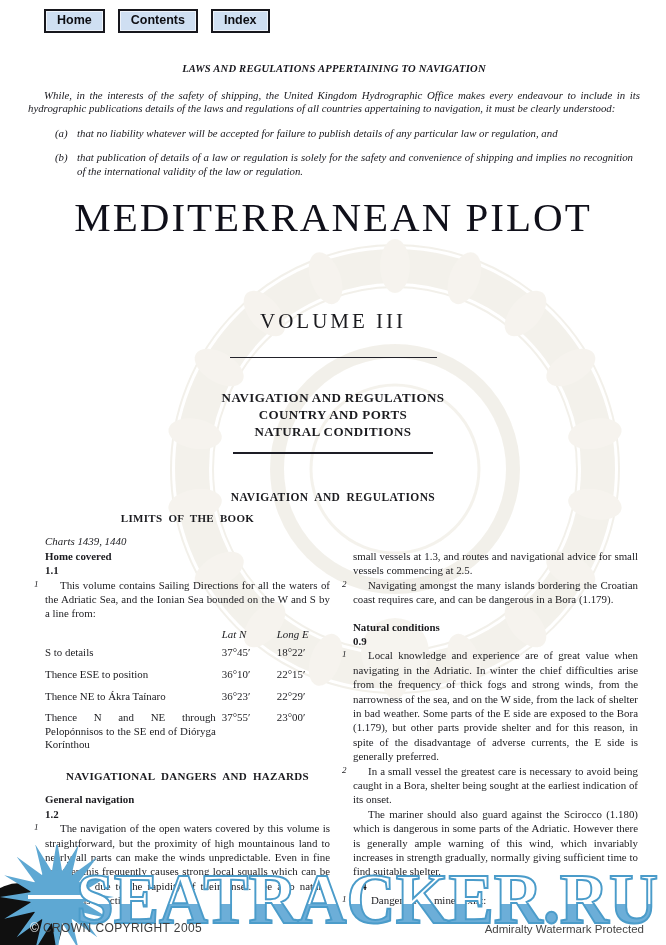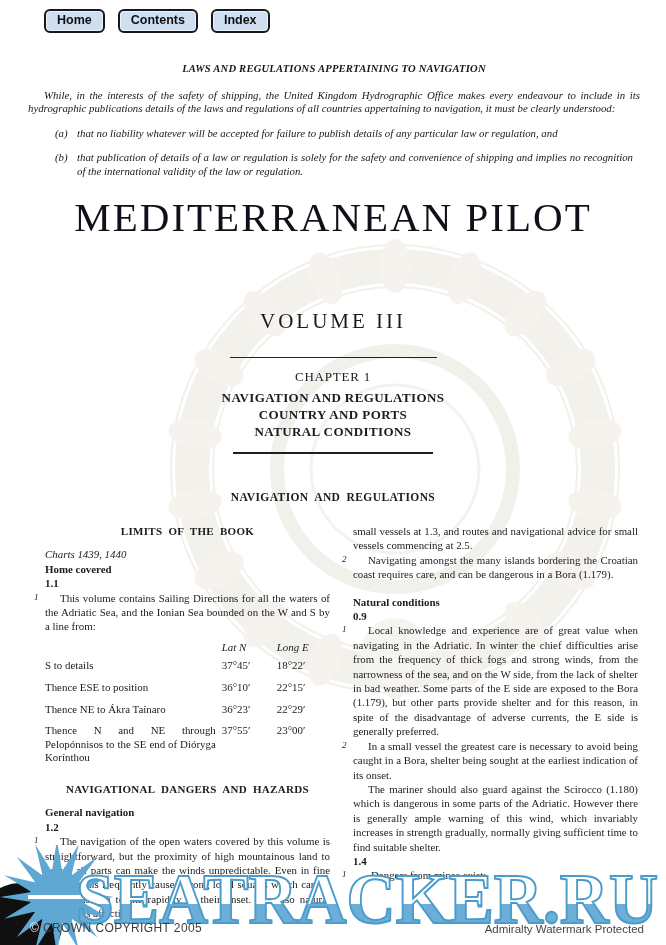--- a/index.html
+++ b/index.html
@@ -5,21 +5,21 @@
   html,body { margin:0; padding:0; background:#ffffff; }
   .page {
     position:relative; width:666px; height:945px; margin:0 auto;
     background:#ffffff; overflow:hidden;
     font-family:"Liberation Serif", serif; color:#1b1b1f;
   }
 
   
   .toolbar { position:absolute; top:9px; left:44px; display:flex; gap:13px; z-index:4; }
   .btn {
-    background:#cfdff2; border:2px solid #17171d; border-radius:6px;
+    background:#cfdff2; border:2px solid #17171d; border-radius:0;
     font-family:"Liberation Sans", sans-serif; font-weight:bold; font-size:12.5px;
     color:#0d0d12; padding:3px 11px 4px; line-height:1; cursor:pointer;
     box-shadow:inset 0 0 0 1px #eef3fa;
   }
 
   
   .notice { position:absolute; top:62px; left:28px; width:612px; z-index:2;
             font-style:italic; font-size:10.8px; line-height:13.6px; color:#16161c; }
   .notice-heading { text-align:center; font-weight:bold; font-size:10.6px; margin-bottom:13px; letter-spacing:.2px; }
   .notice-intro { text-align:justify; text-indent:16px; }
@@ -31,21 +31,21 @@
   .ctr { position:absolute; left:0; width:100%; text-align:center; z-index:2; }
   .main-title { top:193px; font-size:41px; letter-spacing:2px; color:#10101a; }
   .volume     { top:309px; font-size:21px; letter-spacing:3px; }
   .rule-1 { position:absolute; top:357px; left:230px; width:207px; border-top:1.5px solid #22222a; z-index:2; }
   .chapter    { top:369px; font-size:13px; letter-spacing:.8px; }
   .subjects   { top:390px; font-size:13px; font-weight:bold; line-height:16.8px; letter-spacing:.4px; }
   .rule-2 { position:absolute; top:452px; left:233px; width:200px; border-top:2px solid #1d1d25; z-index:2; }
   .section-heading { top:491px; font-size:11.5px; font-weight:bold; letter-spacing:.4px; word-spacing:3px; }
 
   
-  .columns { position:absolute; top:524px; left:45px; width:593px; display:flex; gap:23px; z-index:2; }
+  .columns { position:absolute; top:511px; left:45px; width:593px; display:flex; gap:23px; z-index:2;align-items:flex-end; }
   .col { width:285px; font-size:10.9px; line-height:14.4px; text-align:justify; }
   .col-heading { text-align:center; font-weight:bold; font-size:11px; margin:0 0 9px;
                  letter-spacing:.3px; word-spacing:3px; }
   .col-heading.mt { margin-top:13px; }
   .charts-line { font-style:italic; }
   .bold-line { font-weight:bold; }
   .para { position:relative; text-indent:15px; margin:0; }
   .para .mnum { position:absolute; left:-11px; top:1px; font-style:italic; font-size:9px;
                 line-height:10px; text-indent:0; }
   .hang { padding-left:48px; text-indent:-18px; text-align:left; }
@@ -119,21 +119,20 @@
     </div>
     <div class="notice-item">
       <span class="marker">(b)</span>
       <span class="itext">that publication of details of a law or regulation is solely for the safety and convenience of shipping and implies no recognition of the international validity of the law or regulation.</span>
     </div>
   </div>
 
   <div class="ctr main-title">MEDITERRANEAN PILOT</div>
   <div class="ctr volume">VOLUME III</div>
   <div class="rule-1"></div>
-  <div class="ctr chapter">CHAPTER 1</div>
   <div class="ctr subjects">
     <div>NAVIGATION AND REGULATIONS</div>
     <div>COUNTRY AND PORTS</div>
     <div>NATURAL CONDITIONS</div>
   </div>
   <div class="rule-2"></div>
   <div class="ctr section-heading">NAVIGATION AND REGULATIONS</div>
 
   <div class="columns">
 

